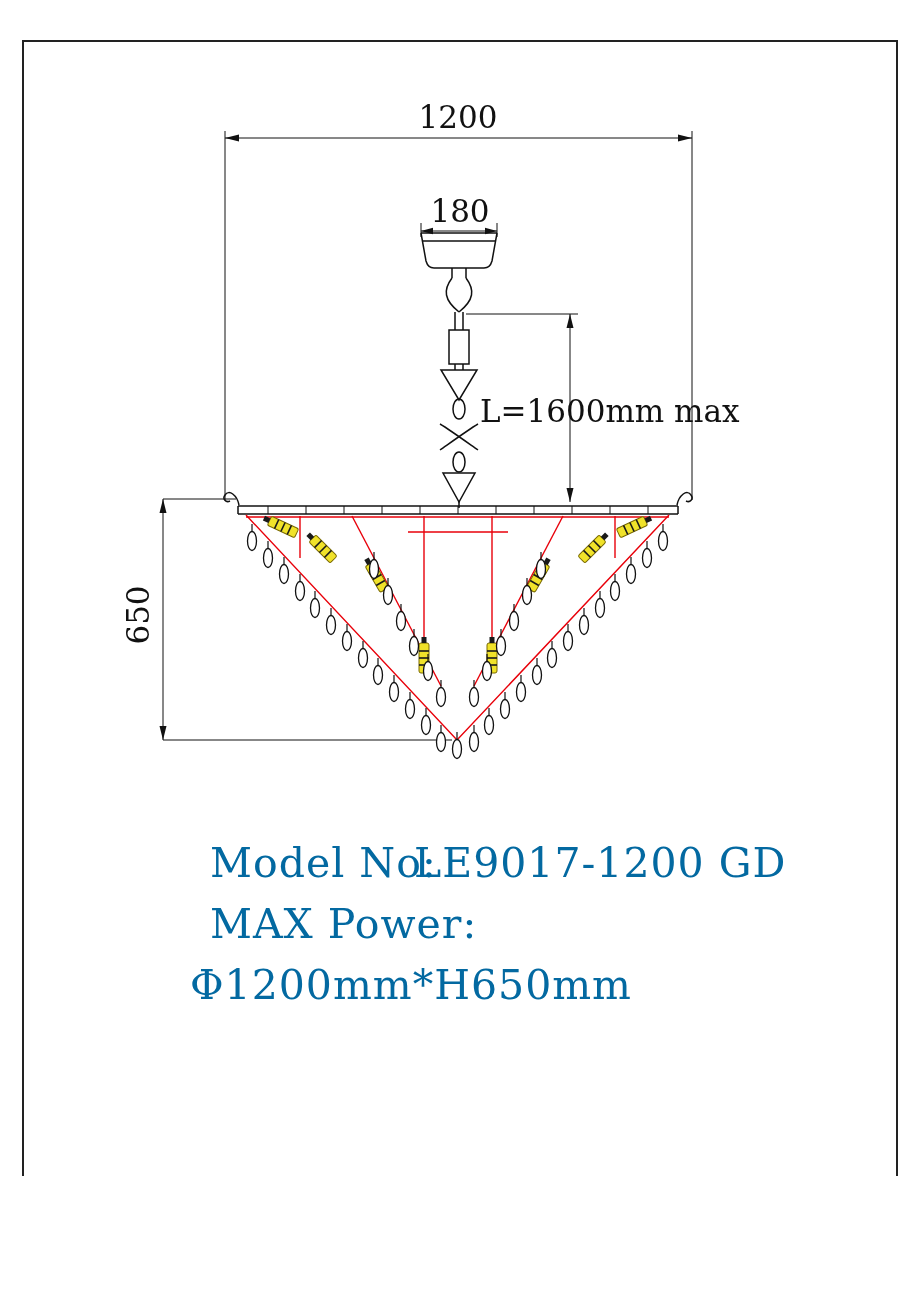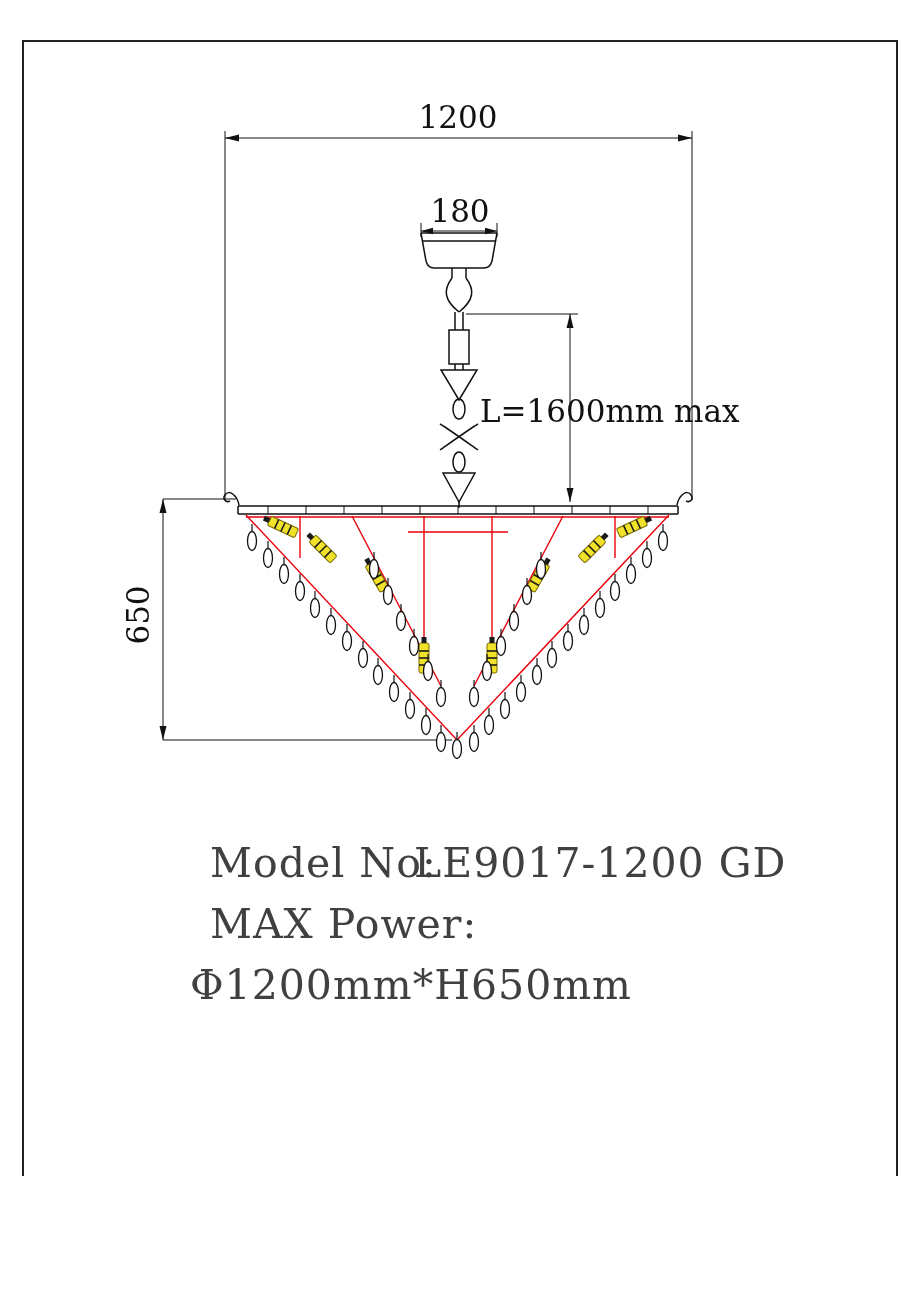--- a/index.html
+++ b/index.html
@@ -1,17 +1,17 @@
 <!DOCTYPE html>
 <html><head>
 <meta charset="utf-8">
 <style>
   html,body{margin:0;padding:0;background:#fff;}
   .page{position:relative;width:919px;height:1176px;background:#ffffff;overflow:hidden;
-        font-family:"DejaVu Serif","Liberation Serif",serif;color:#404040;}
+        font-family:"DejaVu Serif","Liberation Serif",serif;color:#0369a1;}
   .frame{position:absolute;left:22px;top:40px;width:872px;height:1230px;border:2px solid #222;}
   svg{position:absolute;left:0;top:0;}
   svg text{font-family:"DejaVu Serif","Liberation Serif",serif;fill:#111;}
   .dim-text{font-size:31px;}
   .specs{position:absolute;left:190px;top:833px;font-size:41px;letter-spacing:1px;}
   .spec-row{display:grid;grid-template-columns:224px max-content;line-height:61px;}
   .spec-label{text-align:right;white-space:pre;margin-left:20px;}
   .spec-value{text-align:right;white-space:pre;}
 </style>
 </head>

